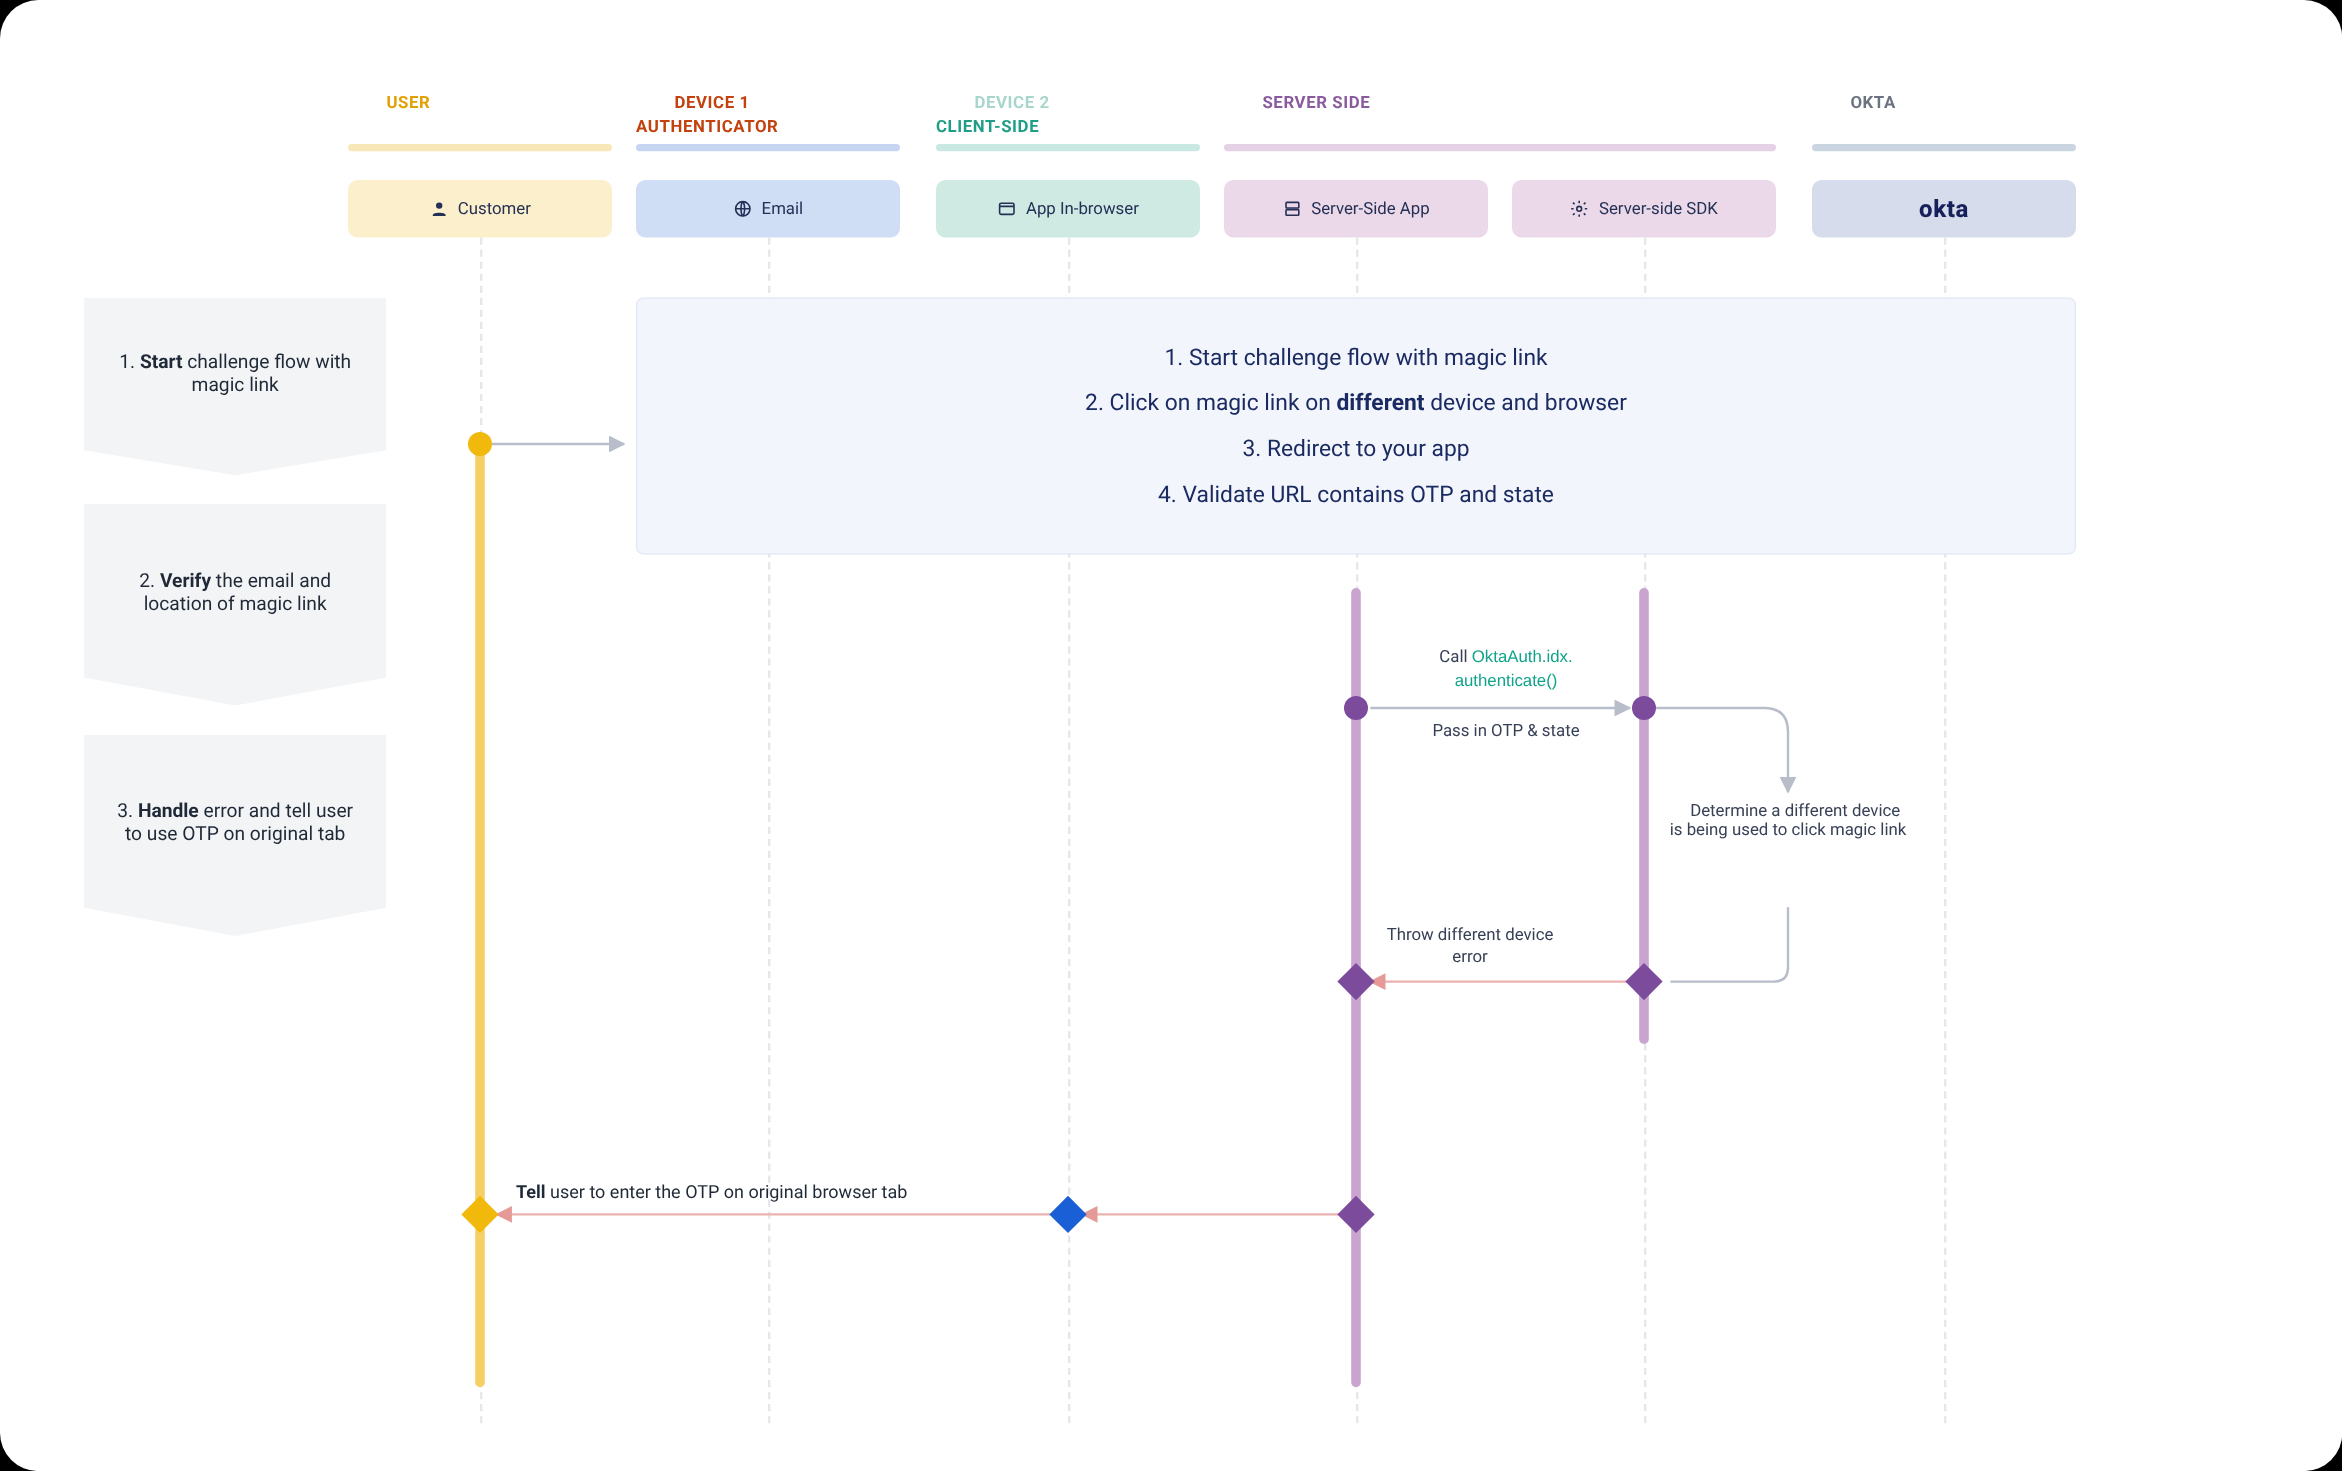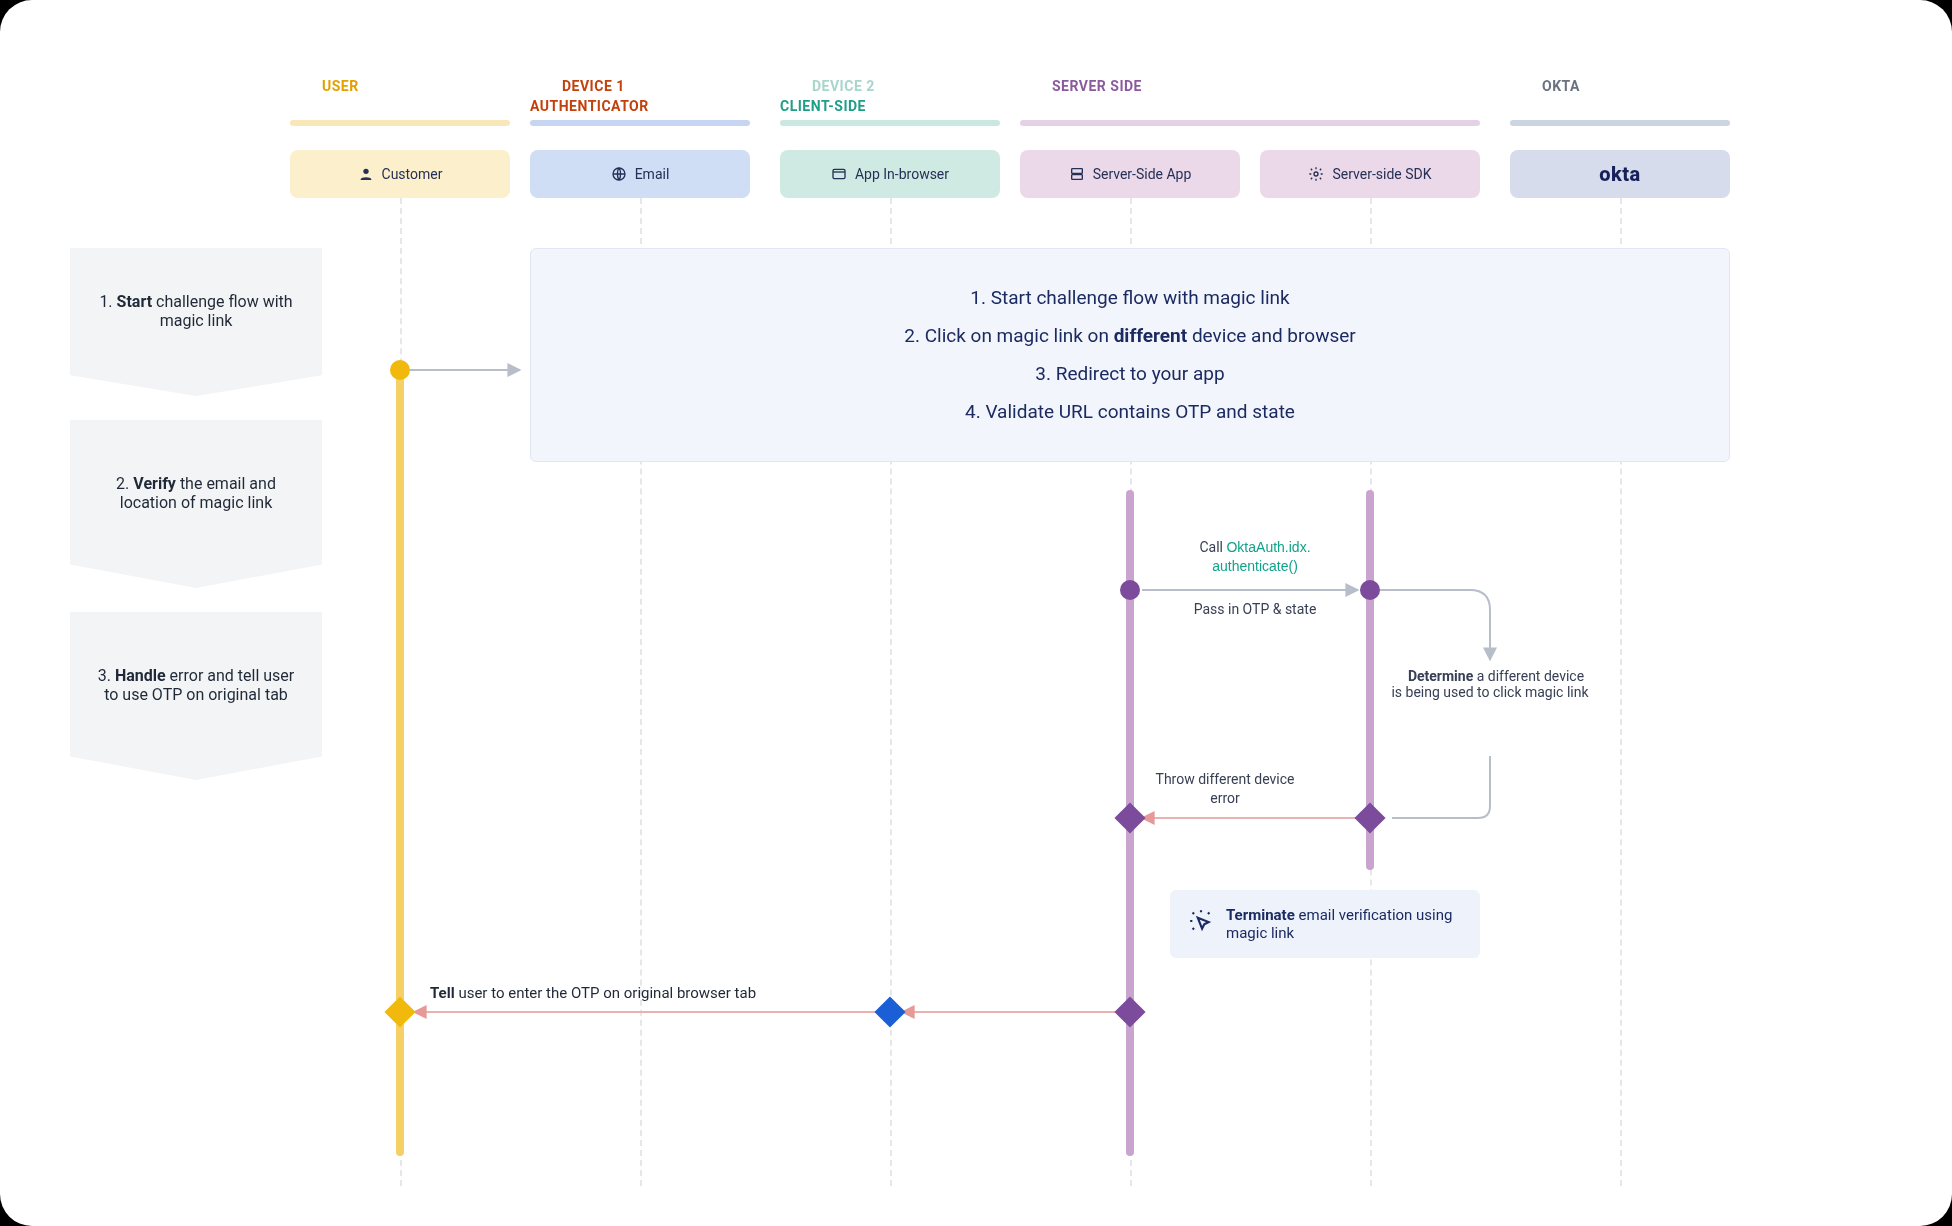--- a/index.html
+++ b/index.html
@@ -109,21 +109,21 @@
   .diam.blue  { background:#1A5FD6; }
   .diam.yellow{ background:#F0B90B; }
 
   
   svg.arrows { position:absolute; left:0; top:0; width:1952px; height:1226px; pointer-events:none; }
 
   
   .msg { position:absolute; font-size:14px; color:#384056; text-align:center; line-height:1.35; }
   .msg .code { font-family: Liberation Sans, sans-serif; color:#10A38A; }
   .note { position:absolute; font-size:14px; color:#384056; text-align:center; width:200px; }
-  .note b{ font-weight:700;padding-left:12px;}
+  .note b{ font-weight:400;padding-left:12px;}
 
   .tell { position:absolute; font-size:15px; color:#1F2937; }
   .tell b{ font-weight:700;}
 
   
   .term {
     position:absolute; background:#EEF2FB; border-radius:6px; padding:16px 20px 16px 56px;
     color:#1B2B62; font-size:15px; width:310px;
   }
   .term b{ font-weight:700;}
@@ -275,27 +275,18 @@
     <span class="code">authenticate()</span>
   </div>
   <div class="msg" style="left:1170px; top:600px; width:170px;">Pass in OTP &amp; state</div>
 
   <div class="note" style="left:1390px; top:668px;">
     <b>Determine</b><span> a different device is being used to click magic link</span>
   </div>
 
   <div class="msg" style="left:1140px; top:770px; width:170px;">Throw different device error</div>
 
-  <div class="term" style="left:1170px; top:890px;">
-    <span class="ticon">
-      <svg viewBox="0 0 24 24" fill="none" stroke="#1B2B62" stroke-width="2">
-        <path d="M9 9l10 4-4 2-2 4z"></path>
-          <path d="M4 12H2M12 4V2M5.6 5.6 4.2 4.2M18.4 5.6l1.4-1.4M5.6 18.4l-1.4 1.4"></path>
-      </svg>
-    </span>
-    <b>Terminate</b><span> email verification using magic link</span>
-  </div>
 
   <div class="tell" style="left:430px; top:984px;">
     <b>Tell</b><span> user to enter the OTP on original browser tab</span>
   </div>
 
 </div>
 
 </body></html>

